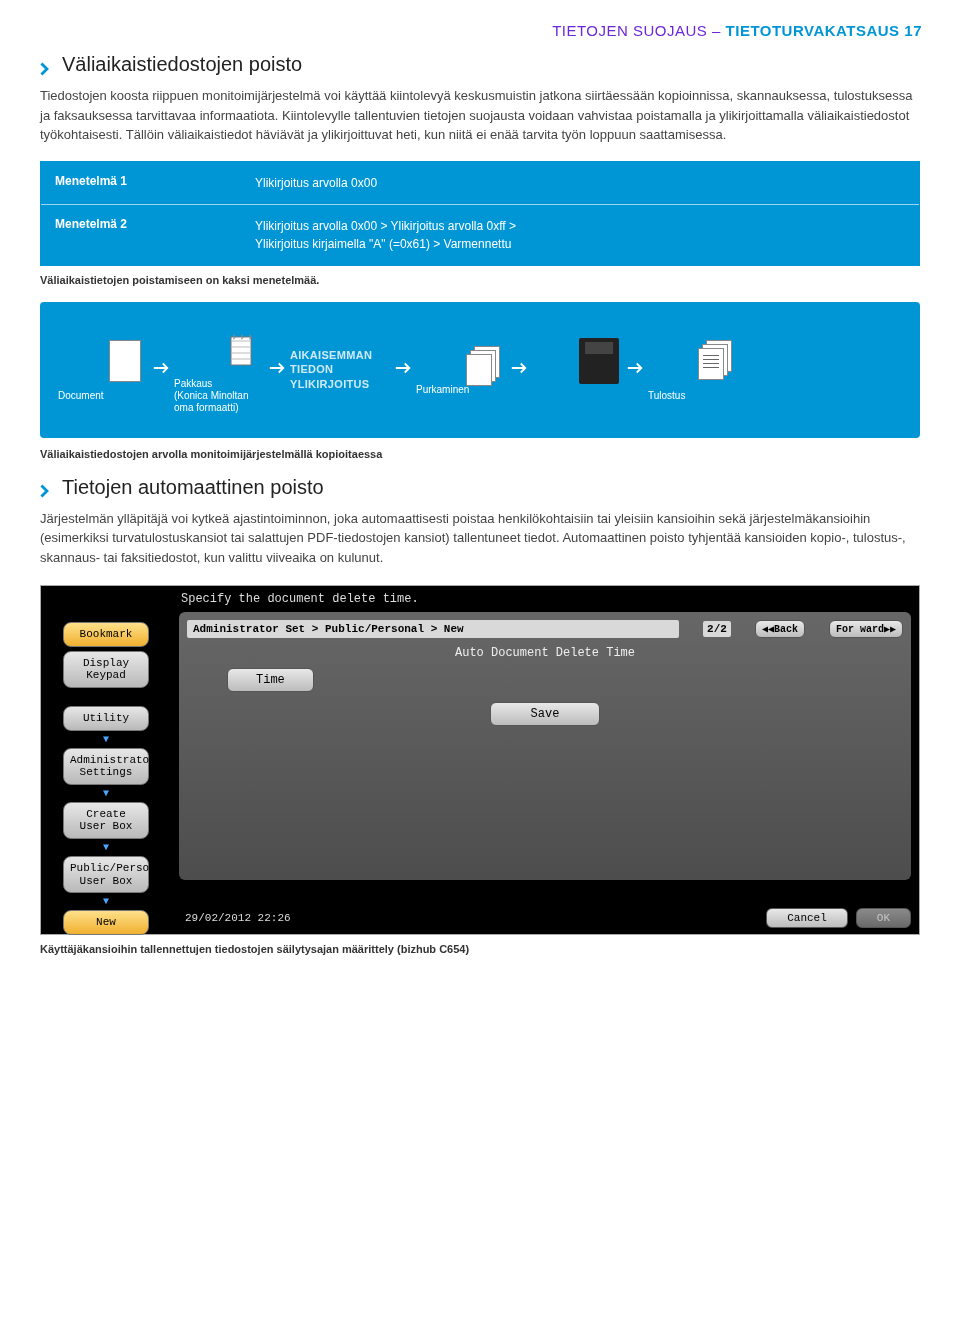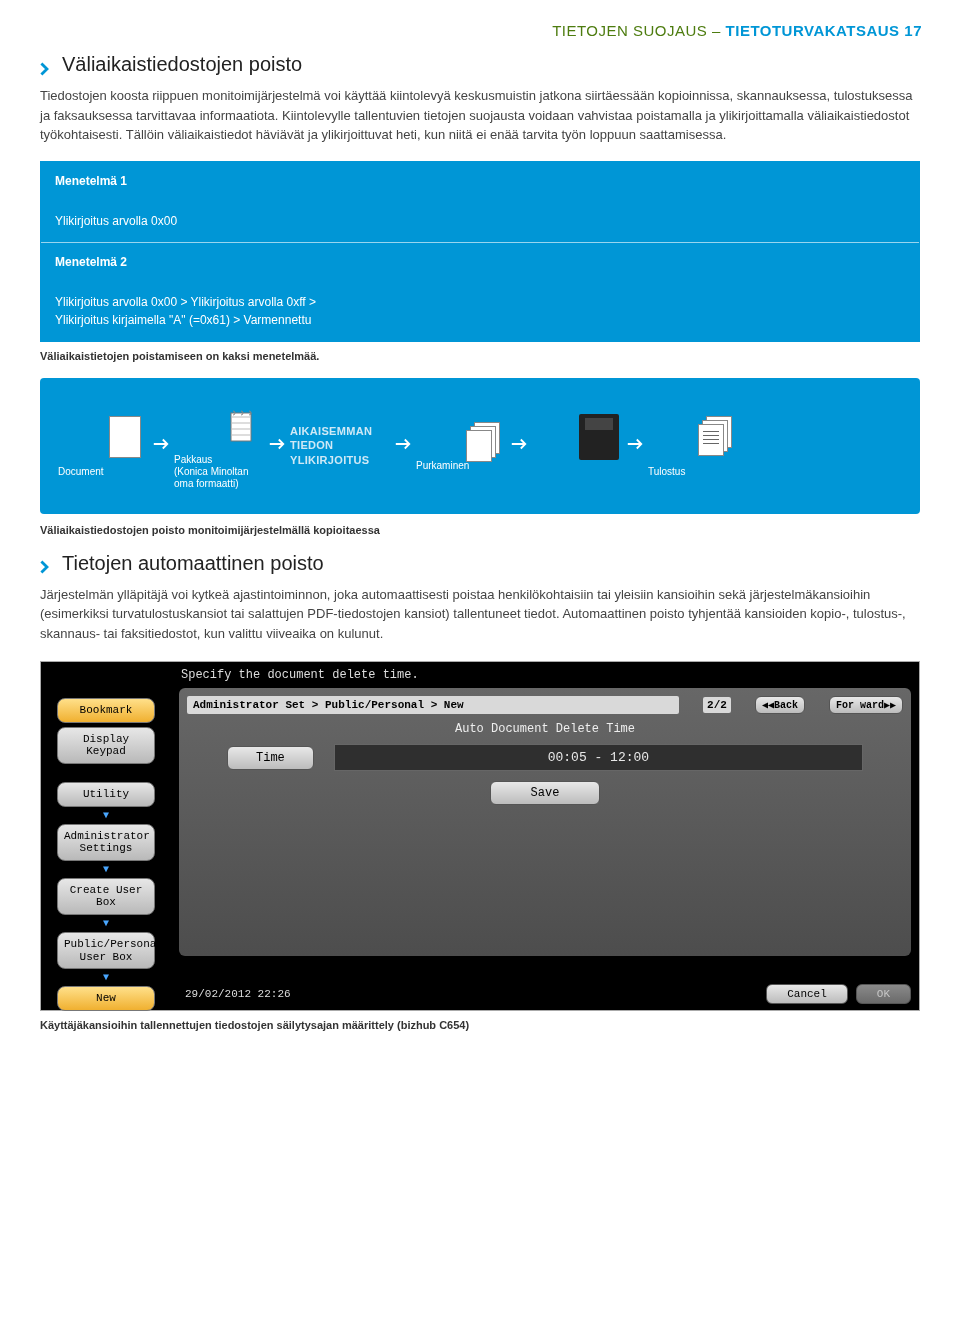--- a/index.html
+++ b/index.html
@@ -10,21 +10,21 @@
     color: #333;
     background: #fff;
     position: relative;
   }
   .page-header {
     text-align: right;
     padding: 22px 38px 0 0;
     font-size: 15px;
     letter-spacing: 0.5px;
   }
-  .page-header .light { color: #4d7c0f; font-weight: 400; }
+  .page-header .light { color: #6d28d9; font-weight: 400; }
   .page-header .bold { color: #0096d6; font-weight: 700; }
   .page-header .num { color: #0096d6; font-weight: 700; }
   .content { padding: 0 40px; }
   h2.sec {
     font-size: 20px;
     font-weight: 400;
     color: #222;
     margin: 14px 0 10px 0;
     display: flex;
     align-items: center;
@@ -45,21 +45,20 @@
   
   .methods {
     background: #0096d6;
     color: #fff;
     font-size: 12px;
     border: 1px solid #0096d6;
   }
   .methods .row {
     display: flex;
     border-top: 1px solid rgba(255,255,255,0.6);
-    flex-direction: column;
   }
   .methods .row:first-child { border-top: none; }
   .methods .cell-l {
     width: 200px;
     padding: 12px 14px;
     font-weight: 700;
   }
   .methods .cell-r {
     flex: 1;
     padding: 12px 14px;
@@ -168,21 +167,21 @@
     background: #000;
     position: relative;
     height: 350px;
   }
   .device .side {
     width: 130px;
     background: #000;
     padding-top: 32px;
   }
   .side .side-btn {
-    margin: 4px 16px;
+    margin: 4px 22px;
     padding: 5px 6px;
     border-radius: 8px;
     text-align: center;
     font-size: 11px;
     line-height: 1.15;
     background: linear-gradient(#e7e7e7,#b9b9b9);
     border: 1px solid #777;
     color: #000;
   }
   .side .side-arrow {
@@ -437,21 +436,21 @@
               <span></span>
               <span></span>
               <span></span>
             </div>
           </div>
         <div class="lbl">Tulostus</div>
       </div>
     </div>
 
   </div>
-  <div class="caption">Väliaikaistiedostojen poisto monitoimijärjestelmällä kopioitaessa</div>
+  <div class="caption">Väliaikaistiedostojen arvolla monitoimijärjestelmällä kopioitaessa</div>
 
   <h2 class="sec">
     <span class="tick">
       <svg viewBox="0 0 10 10">
           <path d="M1 1 L5 5 L1 9" stroke="#0096d6" stroke-width="2" fill="none"></path>
         </svg>
     </span>
     <span>Tietojen automaattinen poisto</span>
   </h2>
   <p class="body">Järjestelmän ylläpitäjä voi kytkeä ajastintoiminnon, joka automaattisesti poistaa henkilökohtaisiin tai yleisiin kansioihin sekä järjestelmäkansioihin (esimerkiksi turvatulostuskansiot tai salattujen PDF-tiedostojen kansiot) tallentuneet tiedot. Automaattinen poisto tyhjentää kansioiden kopio-, tulostus-, skannaus- tai faksitiedostot, kun valittu viiveaika on kulunut.</p>
@@ -483,21 +482,20 @@
       <div class="dev-panel">
         <div class="dev-bread">
           <div class="path">Administrator Set &gt; Public/Personal &gt; New</div>
           <div class="page">2/2</div>
           <div class="nav">◀◀<span>Back</span></div>
           <div class="nav"><span>For ward</span>▶▶</div>
         </div>
         <div class="dev-sub">Auto Document Delete Time</div>
         <div class="time-row">
           <div class="tbtn">Time</div>
-          <div class="tfield">00:05  -  12:00</div>
         </div>
         <div class="save-row">
           <div class="sbtn">Save</div>
         </div>
       </div>
       <div class="dev-footer">
         <div class="ts">29/02/2012   22:26</div>
         <div class="fbtn">Cancel</div>
         <div class="fbtn dim">OK</div>
       </div>

